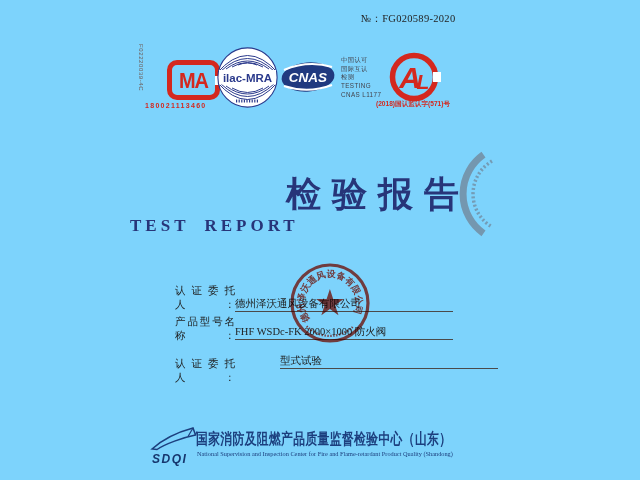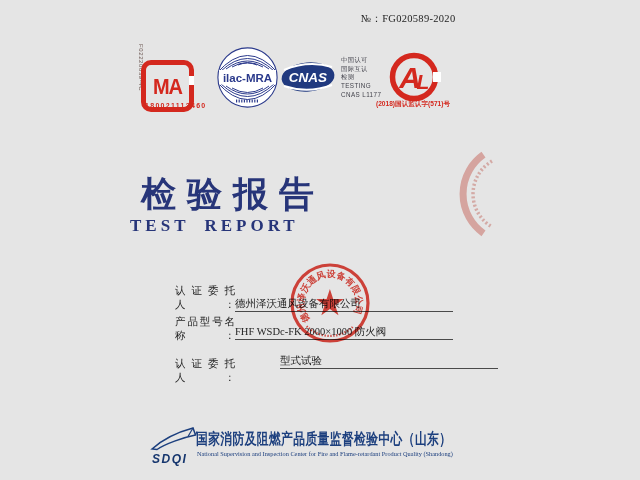--- a/index.html
+++ b/index.html
@@ -1,45 +1,45 @@
 <!DOCTYPE html>
 <html><head>
 <meta charset="utf-8">
 <style>
   * { margin:0; padding:0; box-sizing:border-box; }
   html,body { width:640px; height:480px; background:#fff; overflow:hidden;
               font-family:"Liberation Sans", sans-serif; }
-  .page { position:relative; width:640px; height:480px; background:#e5e5e5; }
+  .page { position:relative; width:640px; height:480px; background:#7dd3fc; }
   .abs { position:absolute; }
 
   
   .report-no { left:361px; top:12px; font-family:"Liberation Serif", serif;
                font-size:10.5px; color:#222; letter-spacing:.3px; }
 
   
   .cma-side-code { left:138px; top:44px; writing-mode:vertical-rl;
                    font-size:6px; color:#6e5a55; letter-spacing:.6px; height:64px; }
-  .cma-logo { left:141px; top:60px; width:53px; height:52px;
+  .cma-logo { left:167px; top:60px; width:53px; height:40px;
               border:5px solid #d4281e; border-radius:10px; }
   .cma-logo .gap { position:absolute; right:-5px; top:11px; width:5px; height:9px; background:#fff; }
   .cma-logo .letters { position:absolute; left:0; top:0; width:100%; height:100%;
               display:flex; align-items:center; justify-content:center;
               font-size:20px; font-weight:bold; color:#d4281e; letter-spacing:-1px;
               transform:scaleY(1.08); }
   .cma-cert { left:145px; top:102px; font-size:7px; font-weight:bold;
               color:#d4281e; letter-spacing:1.3px; }
   .ilac-logo { left:216px; top:46px; }
   .cnas-logo { left:280px; top:56px; }
   .cnas-caption { left:341px; top:56px; font-size:6.3px; color:#43434c;
                   line-height:8.7px; letter-spacing:.4px; }
   .cal-logo { left:387px; top:52px; }
   .cal-caption { left:376px; top:100px; font-size:6.6px; font-weight:bold; color:#d4281e; }
 
   
-  .title-zh { left:130px; top:171px; width:340px; text-align:left;
+  .title-zh { left:130px; top:171px; width:340px; text-align:right;
               font-size:35px; font-weight:bold; color:#273579;
               letter-spacing:11px; padding-left:11px;font-family:Liberation Mono, monospace; }
   .title-en { left:130px; top:216px; width:340px; text-align:left;
               font-family:"Liberation Serif", serif; font-weight:bold;
               font-size:17px; color:#273579; letter-spacing:4px; word-spacing:7px; }
 
   
   .form-label { left:175px; width:60px; font-family:"Liberation Serif", serif;
                 font-size:10.5px; color:#1e1e1e; text-align:justify; text-align-last:justify; }
   .form-value { left:235px; width:218px; height:16px; border-bottom:1px solid #4a4a4a;

